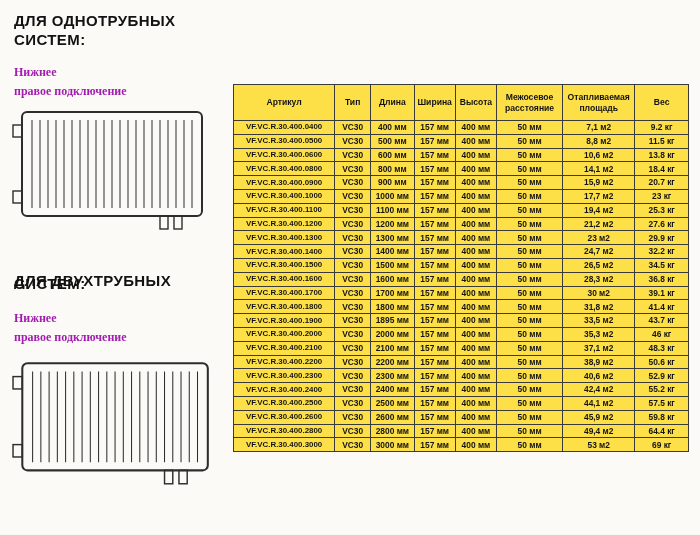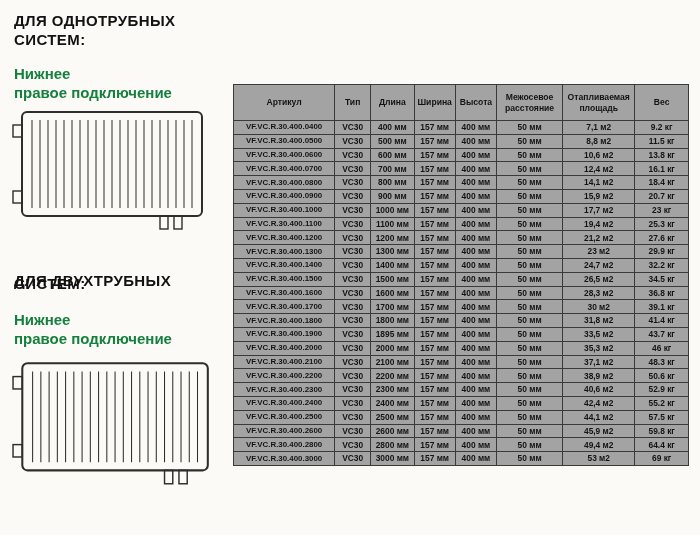--- a/index.html
+++ b/index.html
@@ -10,33 +10,33 @@
     font-family:"Liberation Sans", sans-serif;
     color:#141414;
     overflow:hidden;
   }
   .page { position:relative; width:624px; height:535px; }
 
   
   .lp-text { position:absolute; font-weight:bold; white-space:nowrap; }
   .h-line   { font-size:15px; letter-spacing:0.4px; color:#121212; }
   .h-center { width:182px; text-align:left; white-space:nowrap; }
-  .sub-line { font-size:15px; color:#15803d; }
+  .sub-line { font-size:12px; color:#a21caf;font-family:Liberation Serif, serif; }
   .diagram  { position:absolute; }
   .ln  { fill:none; stroke:#2d2d2d; stroke-width:2; }
   .fin { fill:none; stroke:#2d2d2d; stroke-width:1; }
   .thin{ fill:none; stroke:#2d2d2d; stroke-width:1.4; }
 
   
   .spec-table {
     position:absolute; left:233px; top:84px;
     width:456px;
     border-collapse:collapse;
     table-layout:fixed;
-    background:#a3a3a3;
+    background:#fde047;
     border:1.5px solid #333;
   }
   .spec-table th, .spec-table td {
     border:1px solid #3a3a3a;
     font-weight:bold;
     text-align:center;
     vertical-align:middle;
     color:#141414;
     overflow:hidden;
   }
@@ -153,30 +153,20 @@
           <td>VF.VC.R.30.400.0600</td>
           <td>VC30</td>
           <td>600 мм</td>
           <td>157 мм</td>
           <td>400 мм</td>
           <td>50 мм</td>
           <td>10,6 м2</td>
           <td>13.8 кг</td>
         </tr>
         <tr>
-          <td>VF.VC.R.30.400.0700</td>
-          <td>VC30</td>
-          <td>700 мм</td>
-          <td>157 мм</td>
-          <td>400 мм</td>
-          <td>50 мм</td>
-          <td>12,4 м2</td>
-          <td>16.1 кг</td>
-        </tr>
-        <tr>
           <td>VF.VC.R.30.400.0800</td>
           <td>VC30</td>
           <td>800 мм</td>
           <td>157 мм</td>
           <td>400 мм</td>
           <td>50 мм</td>
           <td>14,1 м2</td>
           <td>18.4 кг</td>
         </tr>
         <tr>

